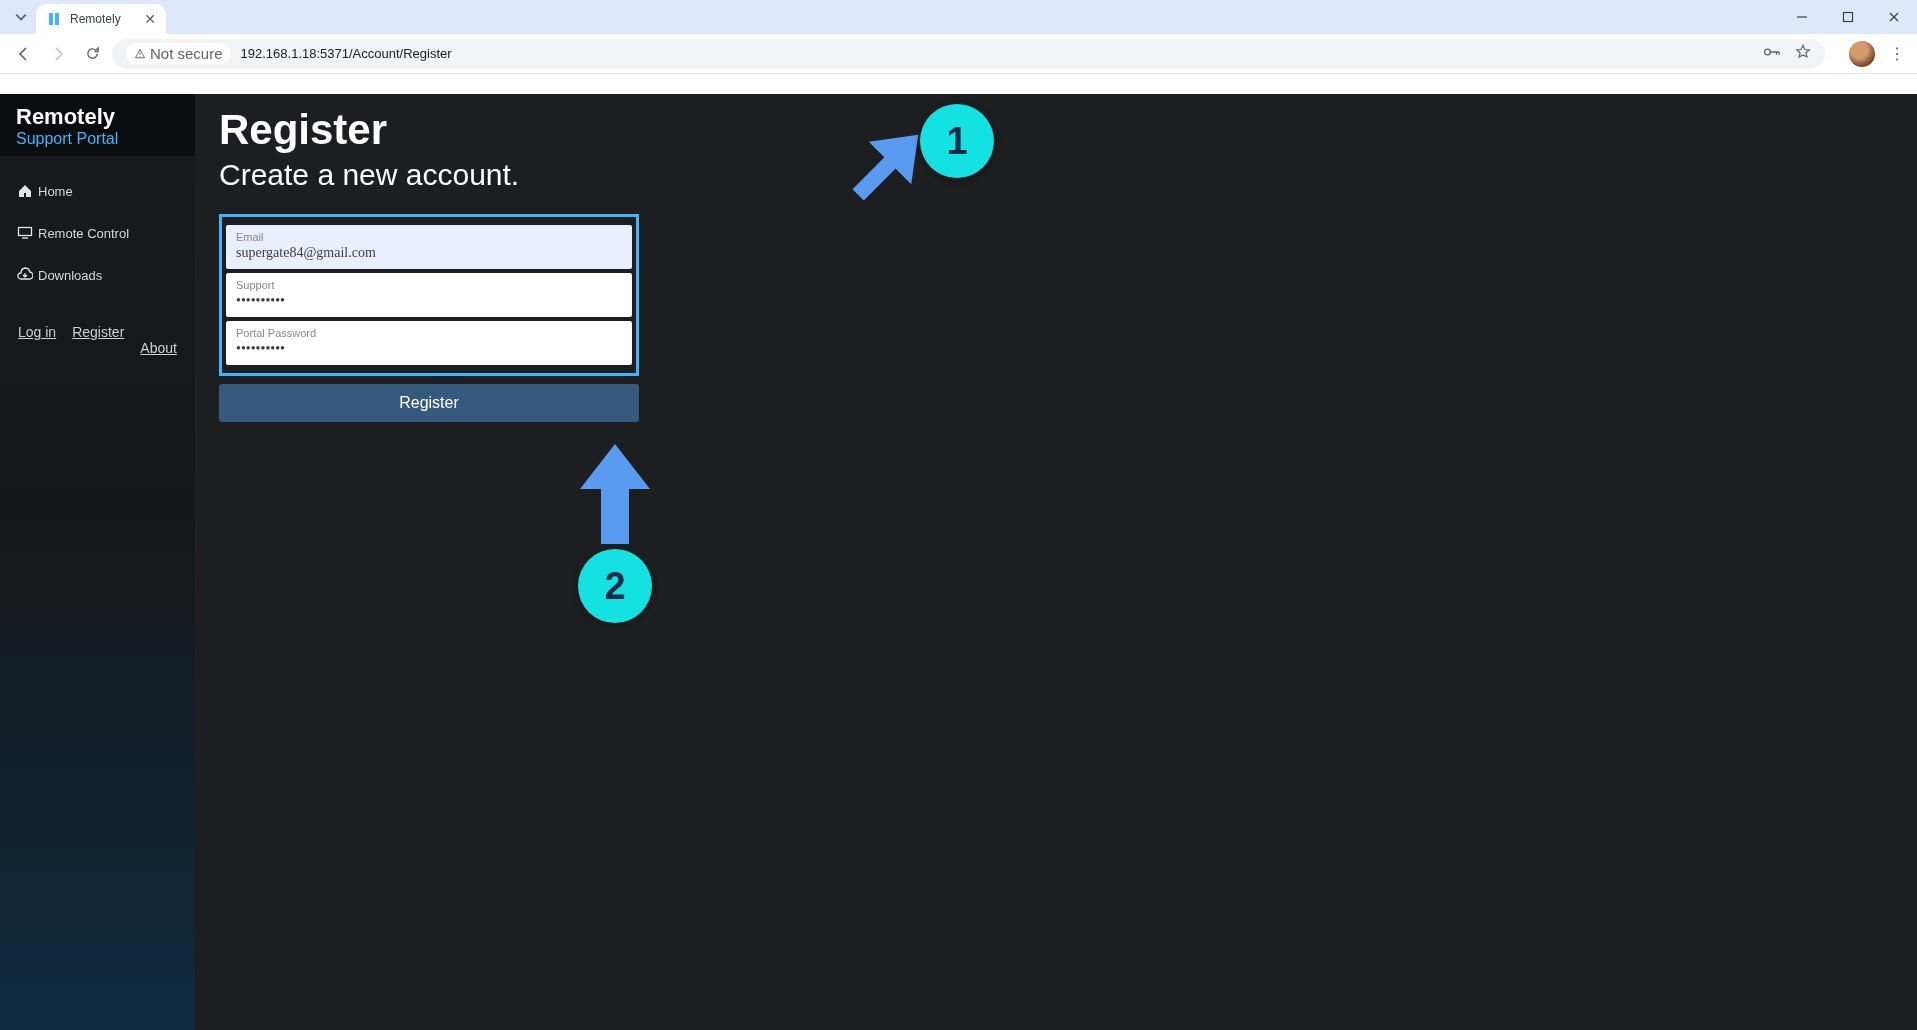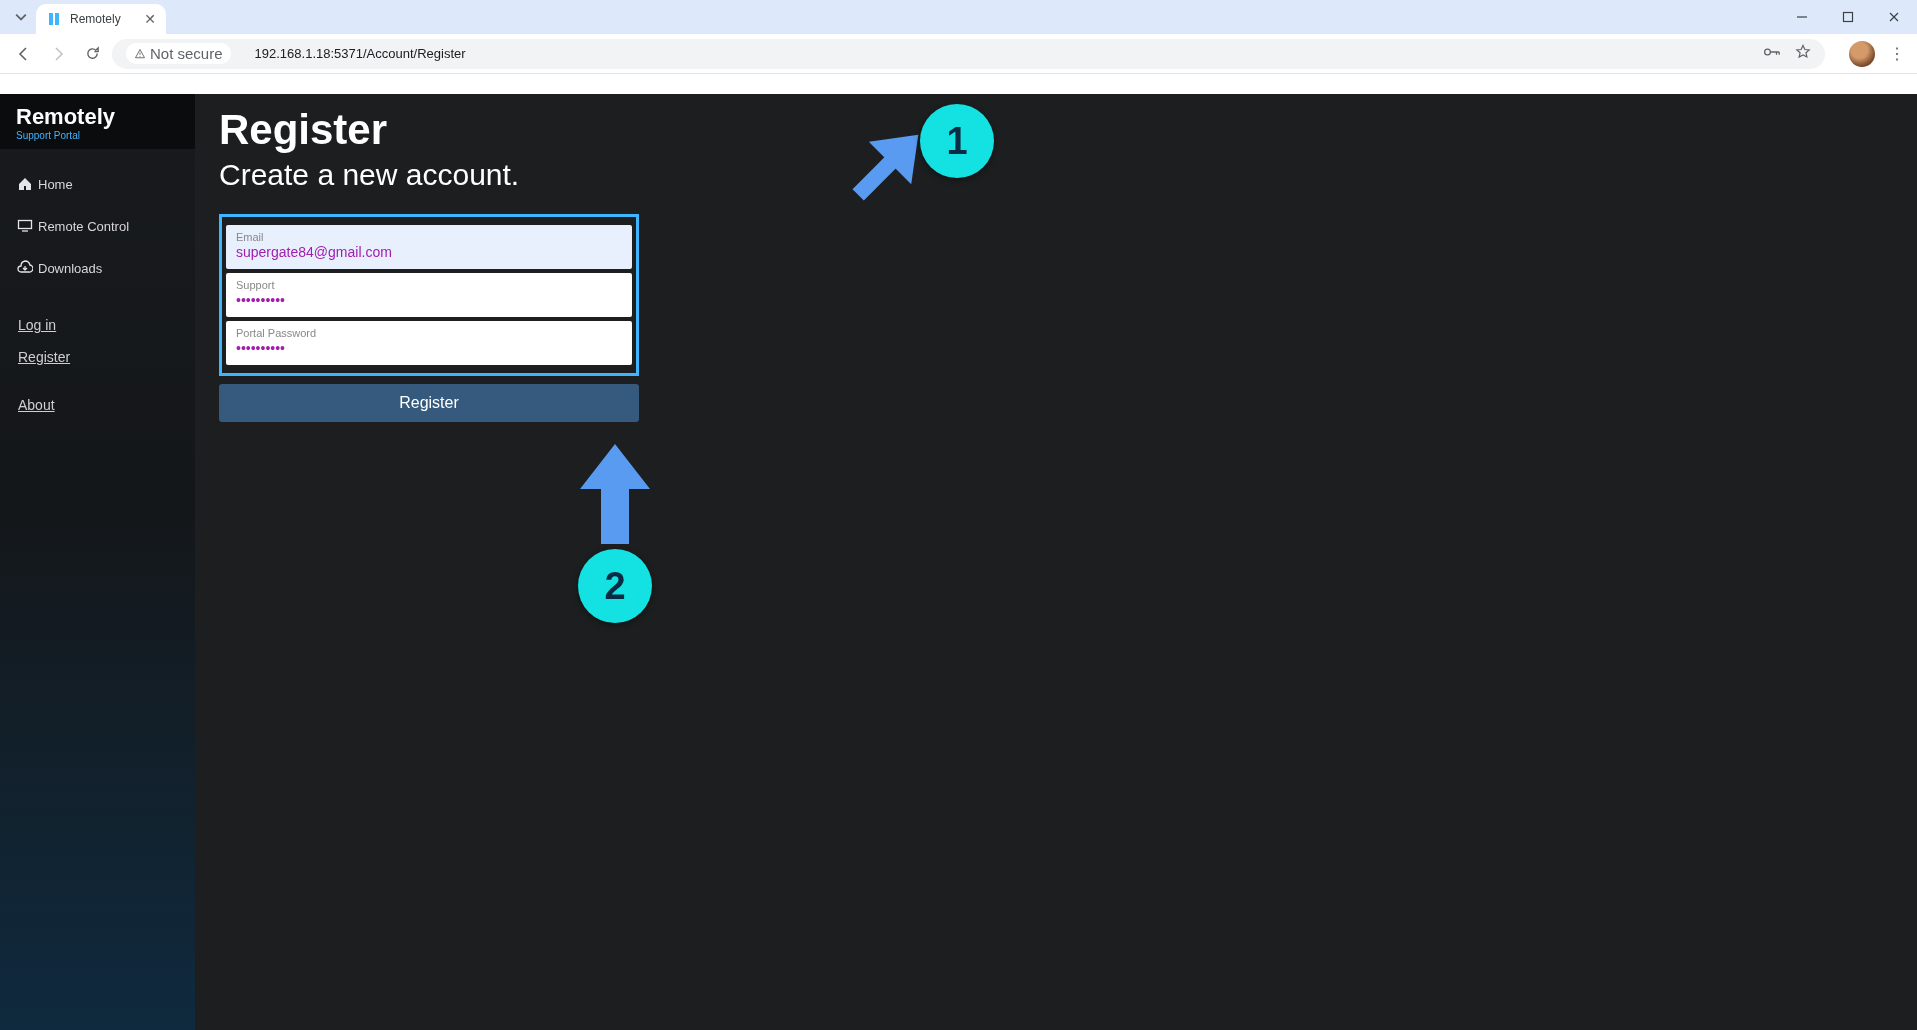--- a/index.html
+++ b/index.html
@@ -52,48 +52,48 @@
     height:30px;
     background:#f1f3f4;
     border-radius:15px;
     display:flex; align-items:center;
     padding:0 14px; gap:10px; font-size:13px; color:#5f6368;
   }
   .omnibox .secure-chip{
     display:flex;align-items:center;gap:4px;
     background:#fff; border-radius:10px; padding:2px 8px; font-size:15px;
   }
-  .omnibox .url { color:#202124;margin-left:14px; }
+  .omnibox .url { color:#202124; }
   .omnibox .right-icons{margin-left:auto;display:flex;gap:14px;align-items:center;color:#5f6368;}
   .avatar{width:26px;height:26px;border-radius:50%;background:radial-gradient(circle at 40% 35%, #d49a6a 35%, #7a4a2a 70%);margin-left:18px;}
   .kebab{width:20px;text-align:center;color:#5f6368;margin-left:6px;}
   .chrome-spacer{height:20px;background:#fff;}
 
   
   .app {
     display:flex;
     height: calc(1030px - 34px - 40px - 20px);
     width:100%;
   }
   .sidebar {
     width:195px;
     background: linear-gradient(180deg, #181a1d 0%, #14171a 45%, #0f2a3e 100%);
     color:#fff;
     display:flex; flex-direction:column;
   }
   .brand-block{padding:10px 16px 8px 16px;background:#0b0c0e;}
   .brand-title{font-size:22px;font-weight:700;color:#fff;}
-  .brand-sub{font-size:10px;color:#3fb5ff;}
+  .brand-sub{font-size:16px;color:#3fb5ff;}
   .nav-list{margin-top:14px;}
   .nav-item{
     display:flex;align-items:center;gap:4px;
     padding:12px 16px;color:#d7d7d7;font-size:13px;cursor:pointer;
   }
   .nav-item .ico{width:18px;height:18px;display:flex;align-items:center;justify-content:center;color:#e5e5e5;}
-  .account-links{margin-top:28px;padding:0 18px;display:flex;flex-direction:column;gap:16px;}
+  .account-links{margin-top:28px;padding:0 18px;display:flex;gap:16px;}
   .account-links a{color:#cfcfcf;font-size:14px;text-decoration:underline;}
 
   .main {
     flex:1;
     background:#1c1e20;
     color:#fff;
     padding:12px 24px;
     position:relative;
   }
   .page-title{font-size:42px;font-weight:700;margin-bottom:4px;}
@@ -108,22 +108,22 @@
   .field{
     background:#fff;
     border-radius:2px;
     padding:6px 10px 8px 10px;
     margin:4px 0;
     position:relative;
   }
   .field.active{background:#e8f0fe;}
   .field-label{font-size:11px;color:#888;}
   .field-value{
-    font-size:14px;color:#a21caf;border:none;background:transparent;width:100%;outline:none;
-    font-family:Liberation Sans, sans-serif;
+    font-size:14px;color:#404040;border:none;background:transparent;width:100%;outline:none;
+    font-family:Liberation Serif, serif;
   }
   .register-btn{
     margin-top:8px;width:420px;height:38px;border:none;
     background:#355a7e;color:#fff;font-size:16px;border-radius:3px;cursor:pointer;
   }
 
   
   .callout{position:absolute;}
   .callout .circle{
     width:74px;height:74px;border-radius:50%;

